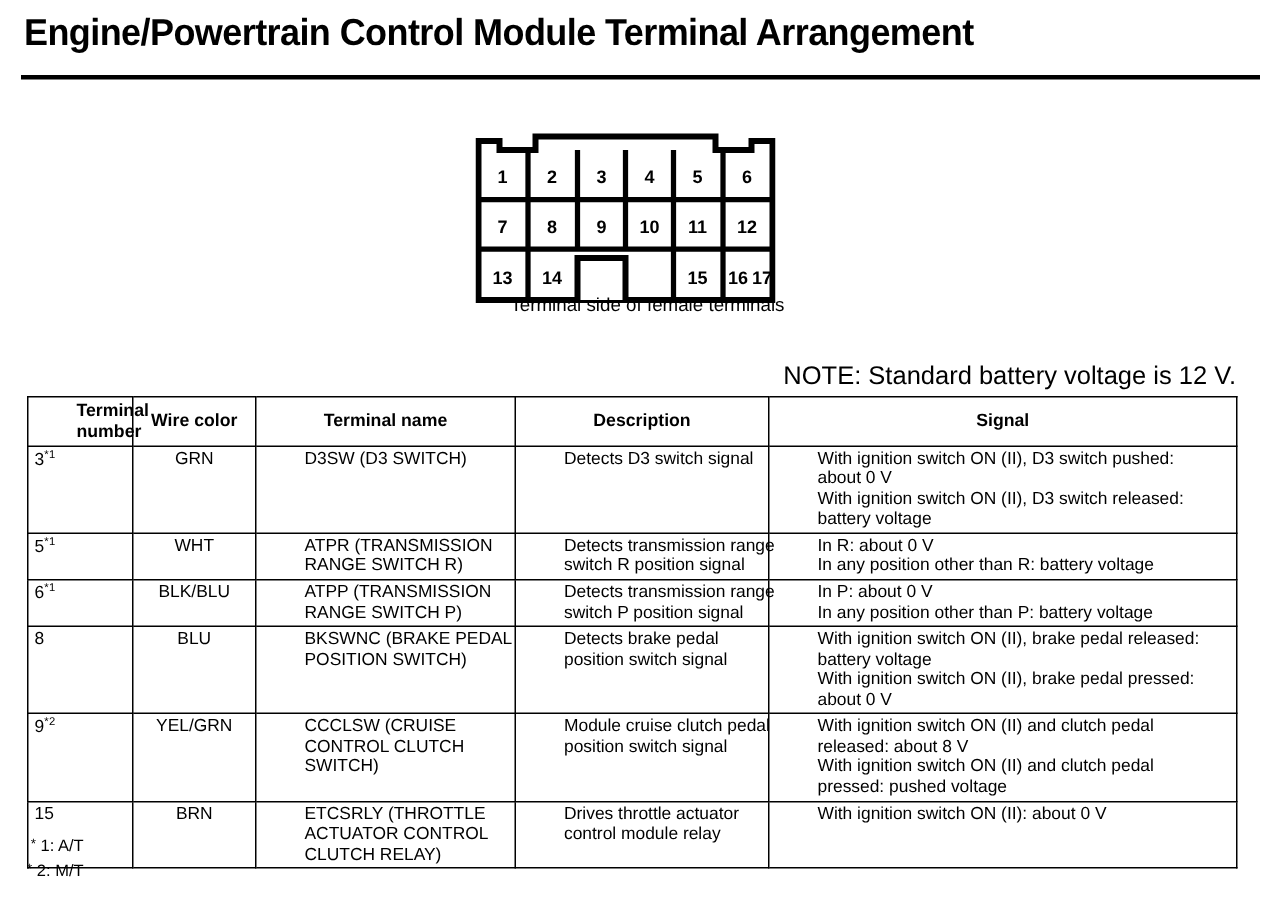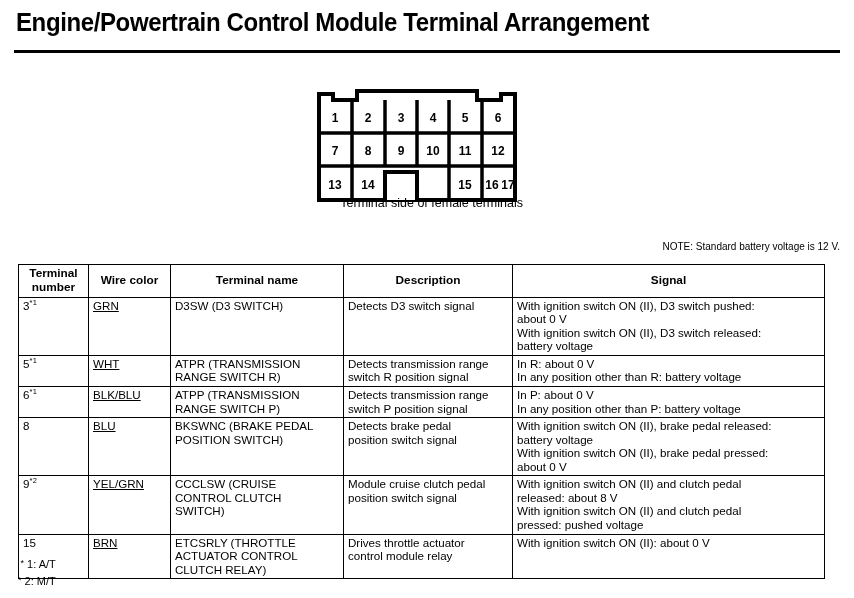--- a/index.html
+++ b/index.html
@@ -41,22 +41,22 @@
   }
   
   #section-head{
     position:absolute;left:16px;top:240px;width:824px;height:20px;
   }
   #section-title{
     position:absolute;left:0;top:0;
     font-size:14.5px;font-weight:bold;white-space:nowrap;
   }
   #section-note{
-    position:absolute;right:0;top:1px;
-    font-size:10px;white-space:nowrap;
+    position:absolute;right:16px;top:1px;
+    font-size:17px;white-space:nowrap;
   }
   
   #term-table{
     position:absolute;left:18px;top:264px;
     width:806px;
     border-collapse:collapse;
     table-layout:fixed;
   }
   #term-table th,#term-table td{
     border:1px solid #000;
@@ -67,27 +67,27 @@
   }
   #term-table th{
     text-align:center;
     font-weight:bold;
     font-size:11.8px;
     padding-top:2px;
     padding-bottom:2px;
     vertical-align:middle;
   }
   td.c-term{text-align:left;}
-  td.c-wire{text-decoration:underline;}
+  td.c-wire{text-align:center;}
   .sup{
     font-size:7.5px;
     vertical-align:super;
     letter-spacing:0.3px;
   }
-  .line{display:block;white-space:nowrap;}
+  .line{display:block;white-space:nowrap;margin-left:28px;}
   
   #footnotes{
     position:absolute;left:18px;top:556px;
     font-size:11px;line-height:1.5;text-align:right;
   }
   #footnotes .fn{white-space:nowrap;}
   #footnotes .star{font-size:9px;vertical-align:2px;}
 </style>
 </head>
 <body>

